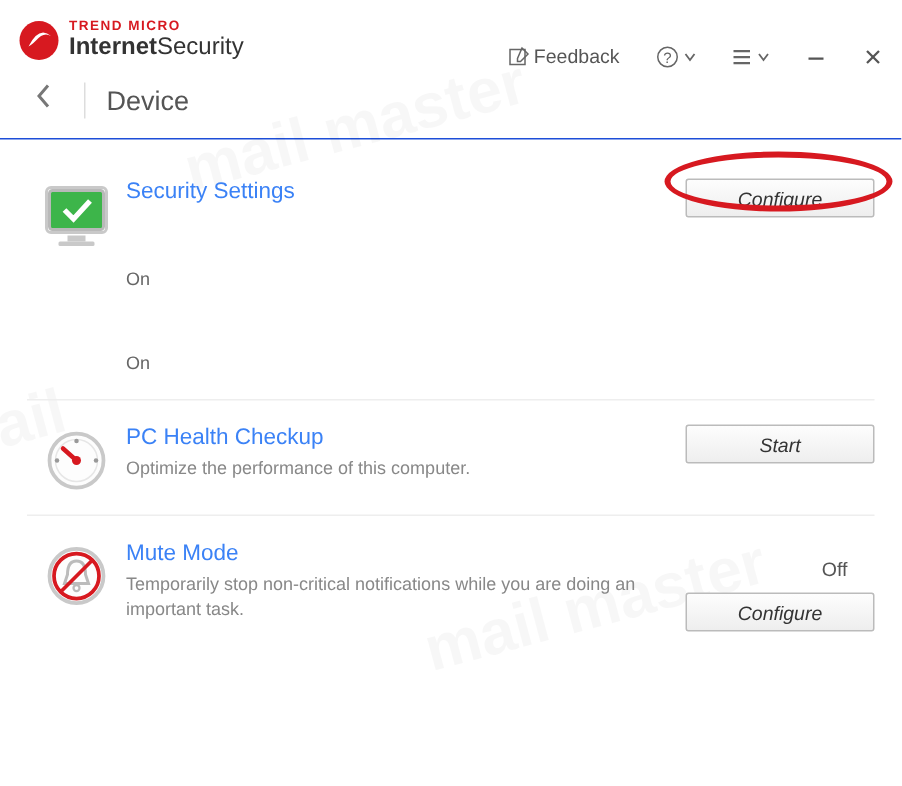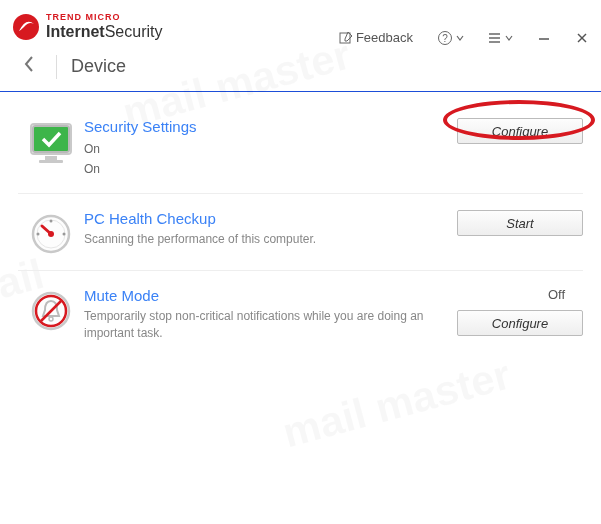--- a/index.html
+++ b/index.html
@@ -107,34 +107,35 @@
     color: #888;
     line-height: 1.4;
   }
   .setting-row {
     display: flex;
     font-size: 12px;
     color: #888;
     padding: 3px 0;
   }
   .setting-row .label { flex: 1; }
-  .setting-row .value { width: 30px; text-align: left; color: #666; }
+  .setting-row .value { width: 30px; text-align: left; color: #666; margin-top: 36px; }
   .section-side {
     width: 142px;
     flex: 0 0 142px;
     display: flex;
     flex-direction: column;
     align-items: flex-end;
     gap: 6px;
   }
   .status-text {
     font-size: 13px;
     color: #555;
     padding-right: 18px;
     padding-bottom: 2px;
+    margin-top: 12px;
   }
   .btn {
     width: 126px;
     height: 26px;
     border: 1px solid #bbb;
     background: linear-gradient(#fdfdfd, #eee);
     font-size: 13px;
     color: #333;
     cursor: pointer;
     border-radius: 2px;
@@ -261,21 +262,21 @@
         <circle cx="22" cy="22" r="14" fill="none" stroke="#e6e6e6" stroke-width="1"></circle>
         <circle cx="22" cy="9" r="1.5" fill="#999"></circle>
         <circle cx="35" cy="22" r="1.5" fill="#999"></circle>
         <circle cx="9" cy="22" r="1.5" fill="#999"></circle>
         <path d="M22 22 L13 14" stroke="#d71920" stroke-width="3" stroke-linecap="round"></path>
         <circle cx="22" cy="22" r="3" fill="#d71920"></circle>
       </svg>
     </div>
     <div class="section-body">
       <div class="section-title">PC Health Checkup</div>
-      <div class="section-desc">Scanning the performance of this computer.</div>
+      <div class="section-desc">Optimize the performance of this computer.</div>
     </div>
     <div class="section-side">
       <button class="btn">Start</button>
     </div>
   </div>
 
   <div class="section">
     <div class="section-icon">
       <svg width="44" height="44" viewBox="0 0 44 44">
         <circle cx="22" cy="22" r="18" fill="#fdfdfd" stroke="#c9c9c9" stroke-width="2.5"></circle>

